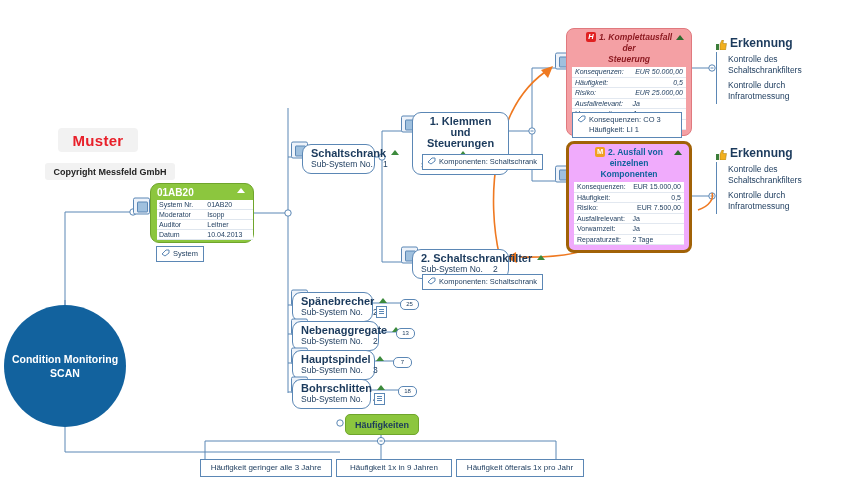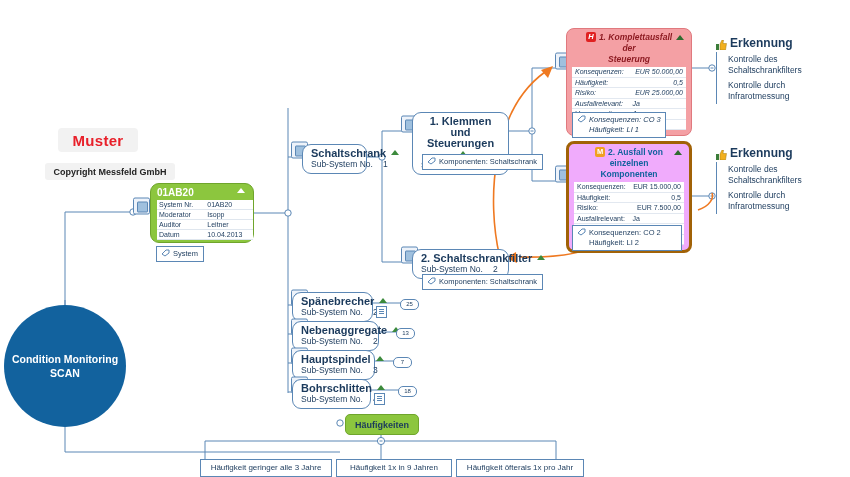--- a/index.html
+++ b/index.html
@@ -270,21 +270,21 @@
     <span class="tagi">
       <svg width="9" height="8" viewBox="0 0 9 8">
           <path d="M1 5 L5 1 L8 1 L8 4 L4 7 Z" fill="none" stroke="#5b87b5" stroke-width="1"></path>
         </svg>
     </span><span>System</span>
   </div>
 
   <div class="sq-icon" style="left:291px;top:150px;">
       <i></i>
     </div>
-  <div class="node rnode" style="left:302px;top:144px;width:65px;">
+  <div class="node rnode" style="left:302px;top:144px;width:73px;">
     <div class="title">
       <span>Schaltschrank</span><span class="caret"></span>
     </div>
     <div class="sub">
       <span>Sub-System No.</span><span class="num">1</span>
     </div>
   </div>
 
   <div class="sq-icon" style="left:291px;top:298px;">
       <i></i>
@@ -410,21 +410,21 @@
             <td>Vorwarnzeit:</td>
             <td class="vl">Ja</td>
           </tr>
       <tr>
             <td>Reparaturzeit:</td>
             <td class="vl">3 Tage</td>
           </tr>
     </tbody>
       </table>
   </div>
-  <div class="tagbox" style="left:572px;top:112px;width:94px;font-style:italic;">
+  <div class="tagbox" style="left:572px;top:112px;width:110px;">
     <span class="tagi">
       <svg width="9" height="8" viewBox="0 0 9 8">
           <path d="M1 5 L5 1 L8 1 L8 4 L4 7 Z" fill="none" stroke="#5b87b5" stroke-width="1"></path>
         </svg>
     </span><span>Konsequenzen: CO 3</span>
     <div style="padding-left:12px;">Häufigkeit: LI 1</div>
   </div>
 
   <div class="sq-icon" style="left:555px;top:174px;">
       <i></i>
@@ -456,28 +456,20 @@
       <tr>
             <td>Vorwarnzeit:</td>
             <td class="vl">Ja</td>
           </tr>
       <tr>
             <td>Reparaturzeit:</td>
             <td class="vl">2 Tage</td>
           </tr>
     </tbody>
       </table>
-  </div>
-  <div class="tagbox" style="left:572px;top:225px;width:110px;">
-    <span class="tagi">
-      <svg width="9" height="8" viewBox="0 0 9 8">
-          <path d="M1 5 L5 1 L8 1 L8 4 L4 7 Z" fill="none" stroke="#5b87b5" stroke-width="1"></path>
-        </svg>
-    </span><span>Konsequenzen: CO 2</span>
-    <div style="padding-left:12px;">Häufigkeit: LI 2</div>
   </div>
 
   <div class="erk" style="left:716px;top:36px;width:110px;">
     <span class="thumb">
       <svg width="11" height="10" viewBox="0 0 11 10">
         <rect x="0" y="4" width="3" height="6" fill="#3a7d3a"></rect>
         <path d="M4 10 L4 4 L6 0 L7.5 0 L7 3.5 L10.5 3.5 L9.5 10 Z" fill="#f2b01e" stroke="#a07a12" stroke-width="0.5"></path>
       </svg>
     </span>
     <div class="etitle">Erkennung</div>

